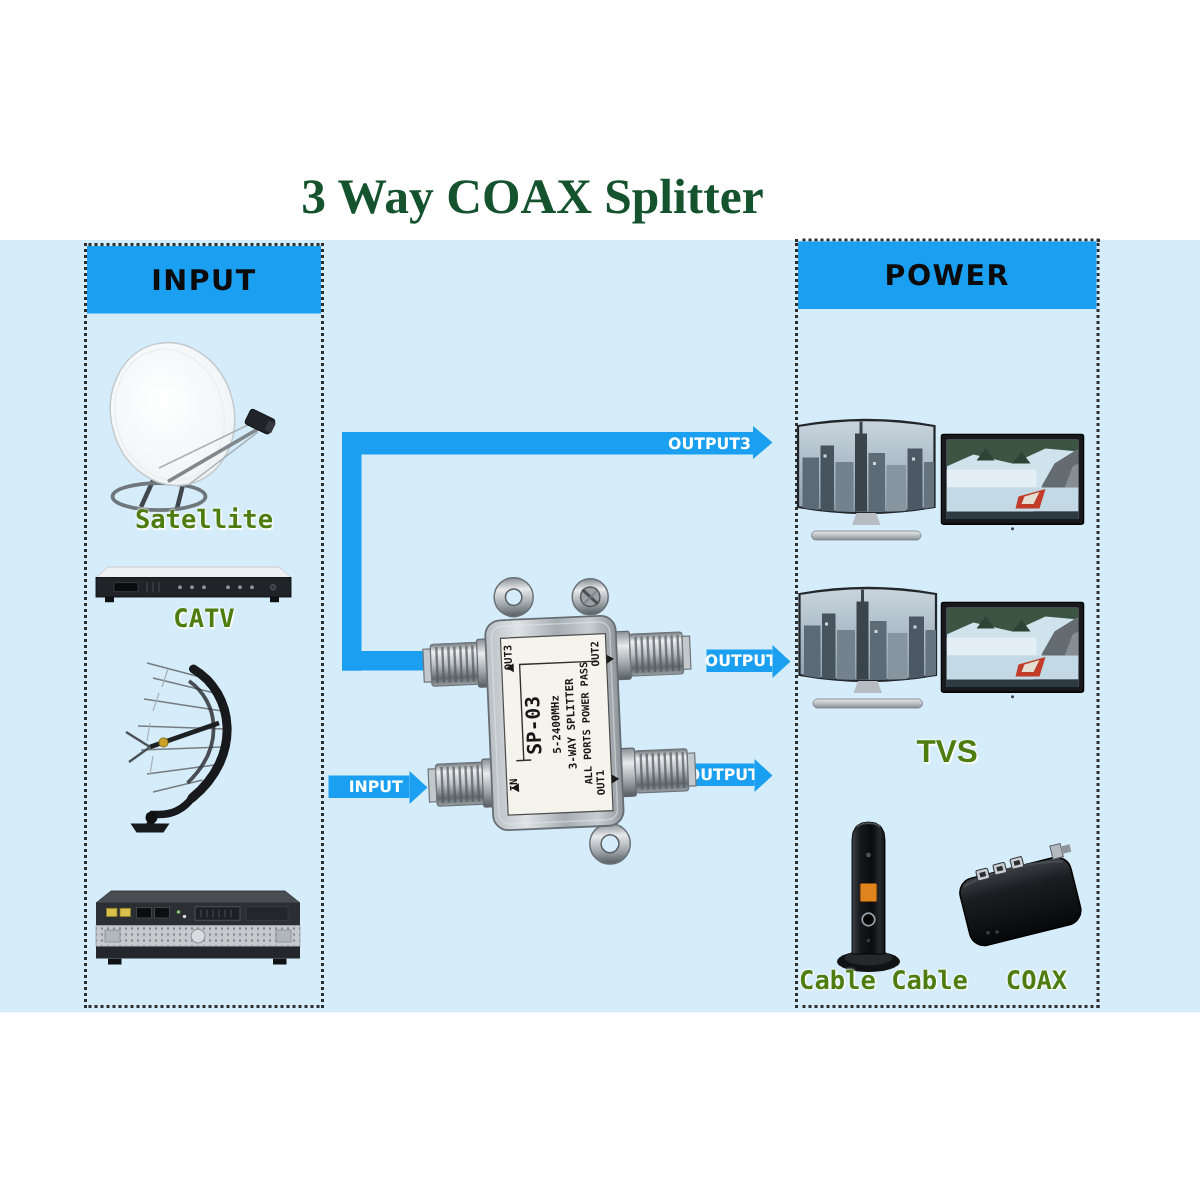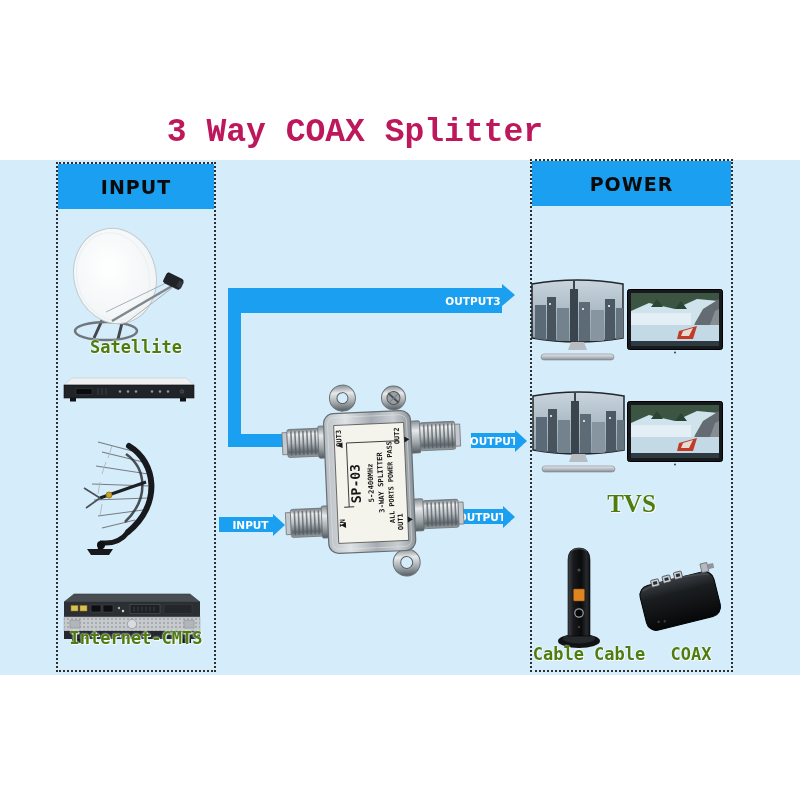--- a/index.html
+++ b/index.html
@@ -1,38 +1,38 @@
 <!DOCTYPE html>
 <html><head>
 <meta charset="utf-8">
 <style>
   html,body{margin:0;padding:0;background:#fff;}
   .canvas{position:relative;width:800px;height:800px;background:#ffffff;overflow:hidden;
           font-family:"DejaVu Sans","Liberation Sans",sans-serif;}
   .panel-bg{position:absolute;left:0;top:160px;width:800px;height:515px;background:#d5ecfa;z-index:0;}
   .title{position:absolute;left:0;top:114px;width:710px;text-align:center;z-index:2;
-         font-family:Liberation Mono, monospace;font-weight:bold;
-         font-size:33px;color:#be185d;letter-spacing:0;}
+         font-family:Liberation Serif, serif;font-weight:bold;
+         font-size:33px;color:#14532d;letter-spacing:0;}
   
   .iobox{position:absolute;border:2px dotted #2e2e2e;box-sizing:border-box;z-index:1;}
   .input-box{left:56px;top:162px;width:160px;height:510px;}
   .output-box{left:530px;top:159px;width:203px;height:513px;}
   .hdr{height:45px;background:#1b9ff0;display:flex;align-items:center;justify-content:center;
        font-weight:bold;font-size:19px;color:#0b0b0b;letter-spacing:1px;}
   
   .dev{position:absolute;z-index:6;}
   .dev-label{position:absolute;z-index:7;text-align:center;color:#4d7c0f;font-weight:bold;font-size:17px;
              font-family:"DejaVu Sans Mono","Liberation Mono",monospace;
              text-shadow:0 0 2px rgba(255,255,255,.95),0 0 2px rgba(255,255,255,.95),1px 1px 0 rgba(255,255,255,.85);}
-  .sans-label{font-family:Liberation Serif, serif;font-size:25px;}
+  .sans-label{font-family:Liberation Sans, sans-serif;font-size:21px;}
   
   .cline{position:absolute;background:#1b9ff0;z-index:5;}
   .l3v{left:228px;top:288px;width:13px;height:159px;}
   .l3stub{left:228px;top:434px;width:62px;height:13px;}
-  .l3h{left:228px;top:288px;width:274px;height:25px;}
+  .l3h{left:228px;top:288px;width:274px;height:15px;}
   .l3h::after{content:"";position:absolute;right:-13px;top:-4.5px;width:0;height:0;
               border-left:13px solid #1b9ff0;border-top:11px solid transparent;border-bottom:11px solid transparent;}
   .arrow{height:15px;}
   .arrow::after{content:"";position:absolute;right:-12px;top:-3.5px;width:0;height:0;
                 border-left:12px solid #1b9ff0;border-top:11px solid transparent;border-bottom:11px solid transparent;}
   #arr-out2{left:459px;top:433px;width:44px;margin-left:12px;}
   #arr-out1{left:459px;top:509px;width:44px;}
   #arr-in{left:219px;top:517px;width:54px;}
   .lbl{position:absolute;left:0;right:-9px;top:0;bottom:0;display:flex;align-items:center;justify-content:center;
        color:#ffffff;font-weight:bold;font-size:10.5px;letter-spacing:0;white-space:nowrap;}
@@ -156,20 +156,21 @@
     <circle cx="58" cy="17.5" r="1.3" fill="#8d949a"></circle>
       <circle cx="66" cy="17.5" r="1.3" fill="#8d949a"></circle>
     <circle cx="74" cy="17.5" r="1.3" fill="#8d949a"></circle>
       <circle cx="90" cy="17.5" r="1.3" fill="#8d949a"></circle>
     <circle cx="98" cy="17.5" r="1.3" fill="#8d949a"></circle>
       <circle cx="106" cy="17.5" r="1.3" fill="#8d949a"></circle>
     <circle cx="120" cy="17.5" r="1.8" fill="#31363b" stroke="#596067" stroke-width=".6"></circle>
     <rect x="8" y="24" width="6" height="3.5" fill="#101214"></rect>
       <rect x="118" y="24" width="6" height="3.5" fill="#101214"></rect>
   </svg>
+  <div class="dev-label" style="left:56px;top:403px;width:160px">CATV</div>
 
   <svg class="dev" style="left:72px;top:438px" width="105" height="118" viewBox="0 0 105 118">
     <g stroke="#767d82" stroke-width="1.1">
       <line x1="64" y1="14" x2="26" y2="4"></line>
         <line x1="71" y1="24" x2="30" y2="14"></line>
       <line x1="76" y1="36" x2="24" y2="28"></line>
         <line x1="78" y1="48" x2="20" y2="46"></line>
       <line x1="76" y1="60" x2="22" y2="62"></line>
         <line x1="71" y1="72" x2="26" y2="78"></line>
       <line x1="63" y1="82" x2="30" y2="90"></line>
@@ -204,21 +205,20 @@
     <path d="M72,17.5 v5 M76,17.5 v5 M80,17.5 v5 M84,17.5 v5 M88,17.5 v5 M92,17.5 v5" stroke="#3c4146" stroke-width="1"></path>
     <rect x="102" y="15.5" width="28" height="9" fill="#23272b" stroke="#3c4146" stroke-width=".5"></rect>
     <rect x="2" y="28" width="136" height="14" fill="url(#dotPat)" stroke="#9aa0a5" stroke-width=".5"></rect>
     <rect x="8" y="31" width="10" height="8" fill="#b1b6ba" stroke="#83898e" stroke-width=".5"></rect>
     <rect x="122" y="31" width="10" height="8" fill="#b1b6ba" stroke="#83898e" stroke-width=".5"></rect>
     <circle cx="70" cy="35" r="4.6" fill="#d9dcdf" stroke="#8f969b" stroke-width=".7"></circle>
     <rect x="2" y="42" width="136" height="8" fill="#24282c"></rect>
     <rect x="10" y="50" width="9" height="4" fill="#0f1113"></rect>
       <rect x="120" y="50" width="9" height="4" fill="#0f1113"></rect>
   </svg>
-  <div class="dev-label" style="left:56px;top:628px;width:160px">Internet-CMTS</div>
 
   <svg class="dev" style="left:270px;top:374px" width="210" height="212" viewBox="0 0 210 212">
     <g transform="rotate(-2.5 100 105)">
       <circle cx="76" cy="23" r="13" fill="url(#gNut)" stroke="#6b7277"></circle>
       <circle cx="76" cy="23" r="5.5" fill="#d5ecfa" stroke="#596065"></circle>
       <circle cx="127" cy="25" r="12" fill="url(#gNut)" stroke="#6b7277"></circle>
       <circle cx="127" cy="25" r="6.5" fill="#9aa1a6" stroke="#555555"></circle>
       <line x1="122" y1="20" x2="132" y2="30" stroke="#4a4f53" stroke-width="2"></line>
       <line x1="132" y1="21" x2="123" y2="29" stroke="#777d81" stroke-width="1"></line>
       <circle cx="133" cy="190" r="13.5" fill="url(#gNut)" stroke="#6b7277"></circle>

